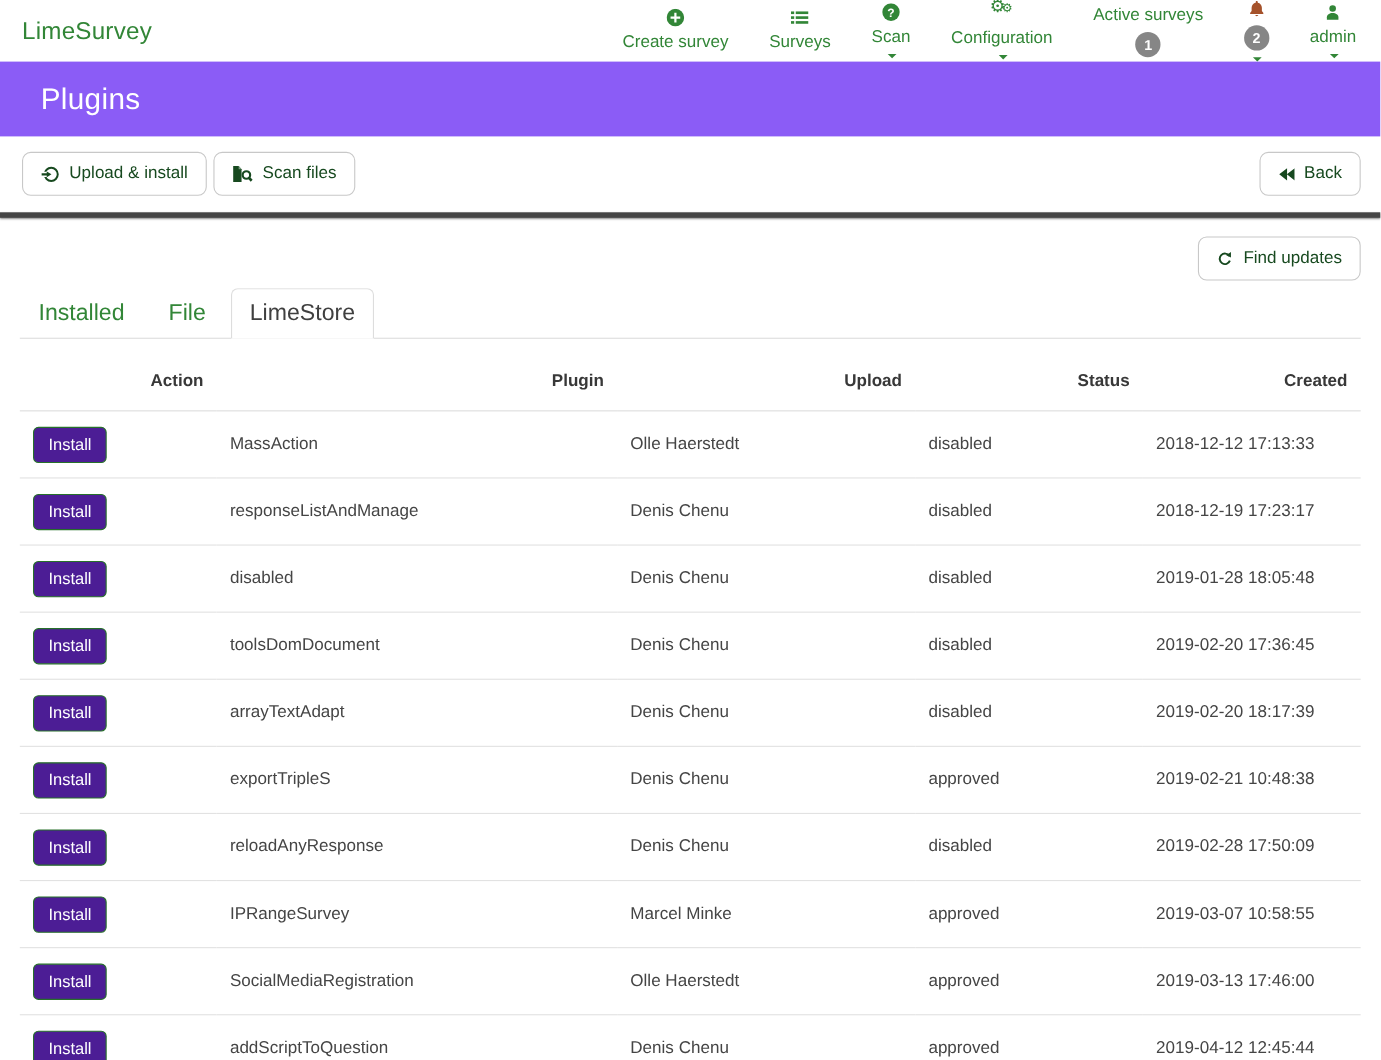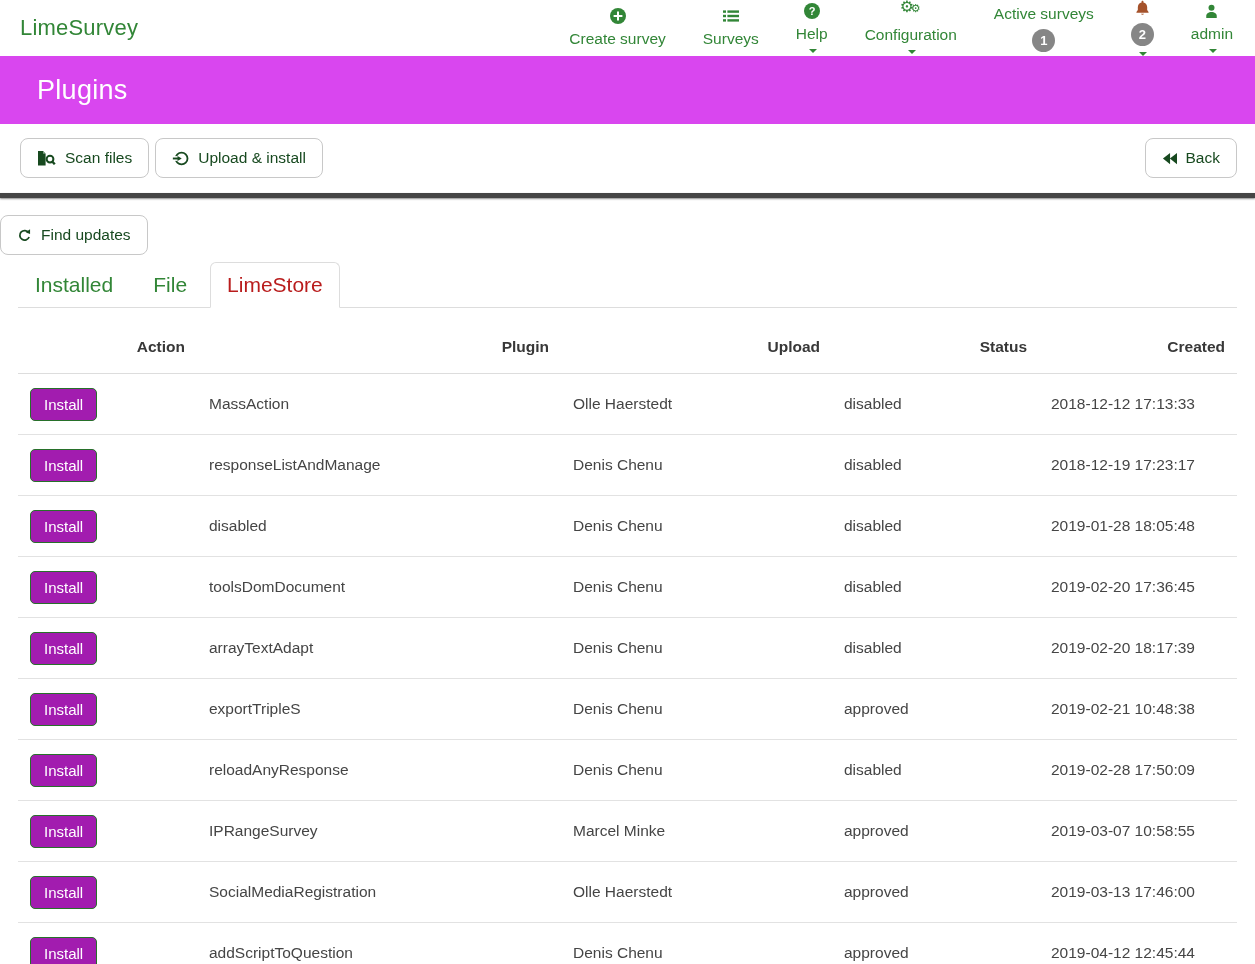--- a/index.html
+++ b/index.html
@@ -33,21 +33,21 @@
   .badge{
     background:#868686;color:#fff;border-radius:50%;
     min-width:23px;height:23px;display:inline-flex;align-items:center;justify-content:center;
     font-size:13px;font-weight:bold;box-sizing:border-box;padding:0 4px;
   }
   .gears{position:relative;display:inline-block;width:22px;height:18px;color:#328637;}
   .gear-big{position:absolute;left:0;top:-4px;font-size:16px;line-height:18px;}
   .gear-small{position:absolute;left:11px;top:1px;font-size:11px;line-height:11px;}
   
   .page-header{
-    height:68px;background:#d946ef;display:flex;align-items:center;
+    height:68px;background:#8b5cf6;display:flex;align-items:center;
     padding-left:37px;box-sizing:border-box;
   }
   .page-header h1{
     margin:0;color:#fff;font-size:27px;font-weight:400;letter-spacing:.3px;
   }
   
   .toolbar{
     display:flex;align-items:center;padding:14px 18px 15px 20px;box-sizing:border-box;
   }
   .btn{
@@ -57,52 +57,52 @@
     padding:9px 16px;height:40px;box-sizing:border-box;cursor:pointer;white-space:nowrap;
   }
   .btn svg{display:block;}
   .btn + .btn{margin-left:6px;}
   .toolbar .spacer{flex:1;}
   .dark-divider{
     height:5px;background:#454545;box-shadow:0 1px 2px rgba(0,0,0,.45);
   }
   
   .updates-row{
-    display:flex;justify-content:flex-start;padding:17px 18px 0 0;
+    display:flex;justify-content:flex-end;padding:17px 18px 0 0;
   }
   .tabs{
     display:flex;align-items:flex-end;margin:7px 18px 0 18px;
     border-bottom:1px solid #ddd;
   }
   .tab{
     font-size:21px;color:#328637;text-decoration:none;cursor:pointer;
     padding:10px 16px;margin:0 6px -1px 0;border:1px solid transparent;
     border-radius:6px 6px 0 0;display:inline-block;
   }
   .tab.active{
-    color:#b91c1c;background:#fff;border-color:#ddd;border-bottom-color:#fff;cursor:default;
+    color:#404040;background:#fff;border-color:#ddd;border-bottom-color:#fff;cursor:default;
   }
   
   table.plugins{
     width:1219px;margin:0 18px;border-collapse:collapse;table-layout:fixed;
   }
   table.plugins th{
     text-align:right;font-size:15.5px;font-weight:bold;color:#383838;
     padding:30px 12px 17px 12px;border-bottom:1px solid #ddd;
   }
   table.plugins td{
     font-size:15.5px;color:#454545;padding:13px 12px;height:34px;
     border-bottom:1px solid #e2e2e2;vertical-align:middle;white-space:nowrap;
   }
   .col-action{width:155px;}
   .col-plugin{width:340px;}
   .col-author{width:247px;}
   .col-status{width:183px;}
   .btn-install{
-    background:#a21caf;border:1px solid #27702a;border-radius:5px;color:#fff;
+    background:#4c1d95;border:1px solid #27702a;border-radius:5px;color:#fff;
     font-size:15px;font-family:"Liberation Sans",sans-serif;
     padding:7px 13px;cursor:pointer;
   }
 </style>
 </head>
 <body>
 
 <header class="navbar">
   <a class="brand">LimeSurvey</a>
   <nav class="nav-right">
@@ -131,21 +131,21 @@
       <span>Surveys</span>
     </a>
 
     <a class="nav-link">
       <span>
         <svg width="16" height="16" viewBox="0 0 16 16">
             <circle cx="8" cy="8" r="8" fill="#328637"></circle>
             <text x="8" y="12" text-anchor="middle" font-size="11" font-weight="bold" fill="#fff" font-family="Liberation Sans, sans-serif">?</text>
           </svg>
       </span>
-      <span>Help</span>
+      <span>Scan</span>
       <span class="caret"></span>
     </a>
 
     <a class="nav-link">
       <span class="gears">
           <span class="gear-big">⚙</span>
           <span class="gear-small">⚙</span>
         </span>
       <span>Configuration</span>
       <span class="caret"></span>
@@ -179,42 +179,42 @@
     </a>
 
   </nav>
 </header>
 
 <div class="page-header">
   <h1>Plugins</h1>
 </div>
 
 <div class="toolbar">
+  <button class="btn">
+    <span>
+      <svg width="17" height="17" viewBox="0 0 16 16">
+          <circle cx="9" cy="8" r="5.6" fill="none" stroke="#17491f" stroke-width="1.7"></circle>
+          <path d="M0.5 8h7" stroke="#fff" stroke-width="4.5"></path>
+          <path d="M0.8 8h4.8" stroke="#17491f" stroke-width="1.8"></path>
+          <path d="M5.2 5.6L9.2 8l-4 2.4z" fill="#17491f"></path>
+        </svg>
+    </span>
+    <span>Upload &amp; install</span>
+  </button>
   <button class="btn">
     <span>
       <svg width="19" height="17" viewBox="0 0 19 16">
           <path d="M1 .5h5l2.6 2.8V15H1z" fill="#17491f"></path>
           <path d="M6 .5l2.6 2.8H6z" fill="#7ea184"></path>
           <circle cx="13" cy="8.6" r="3.4" fill="#fff" stroke="#17491f" stroke-width="2"></circle>
           <path d="M15.4 11.2l2.4 2.6" stroke="#17491f" stroke-width="2.4"></path>
         </svg>
     </span>
     <span>Scan files</span>
   </button>
-  <button class="btn">
-    <span>
-      <svg width="17" height="17" viewBox="0 0 16 16">
-          <circle cx="9" cy="8" r="5.6" fill="none" stroke="#17491f" stroke-width="1.7"></circle>
-          <path d="M0.5 8h7" stroke="#fff" stroke-width="4.5"></path>
-          <path d="M0.8 8h4.8" stroke="#17491f" stroke-width="1.8"></path>
-          <path d="M5.2 5.6L9.2 8l-4 2.4z" fill="#17491f"></path>
-        </svg>
-    </span>
-    <span>Upload &amp; install</span>
-  </button>
   <span class="spacer"></span>
   <button class="btn">
     <span>
       <svg width="15" height="13" viewBox="0 0 16 12" fill="#17491f">
           <path d="M8.6 0L1 6l7.6 6zM16 0L8.4 6l7.6 6z"></path>
         </svg>
     </span>
     <span>Back</span>
   </button>
 </div>

